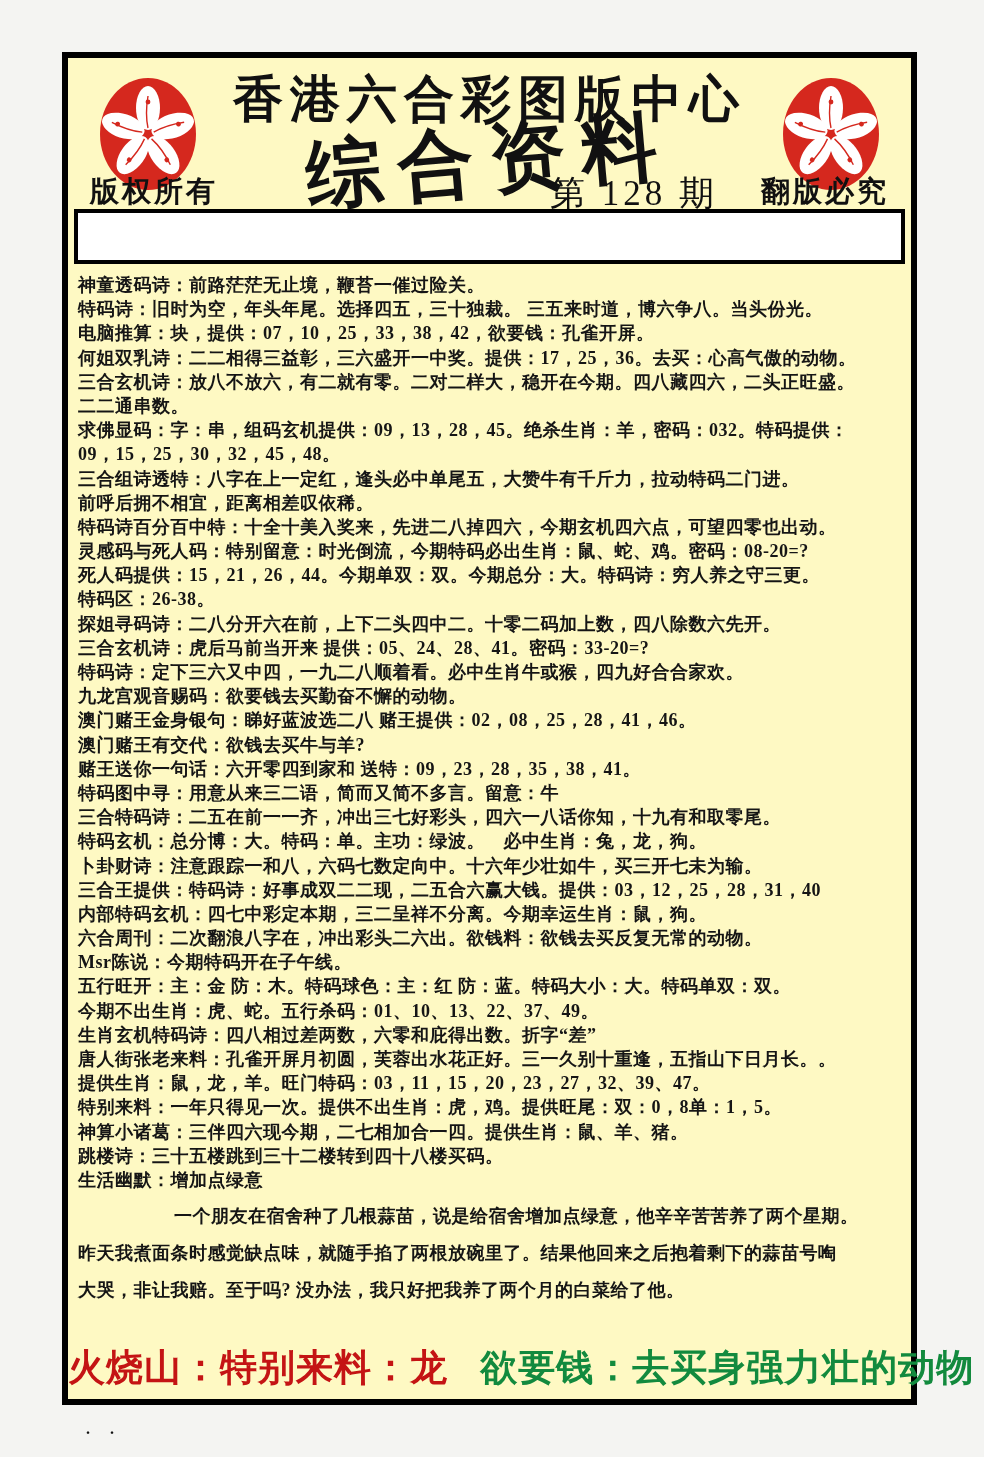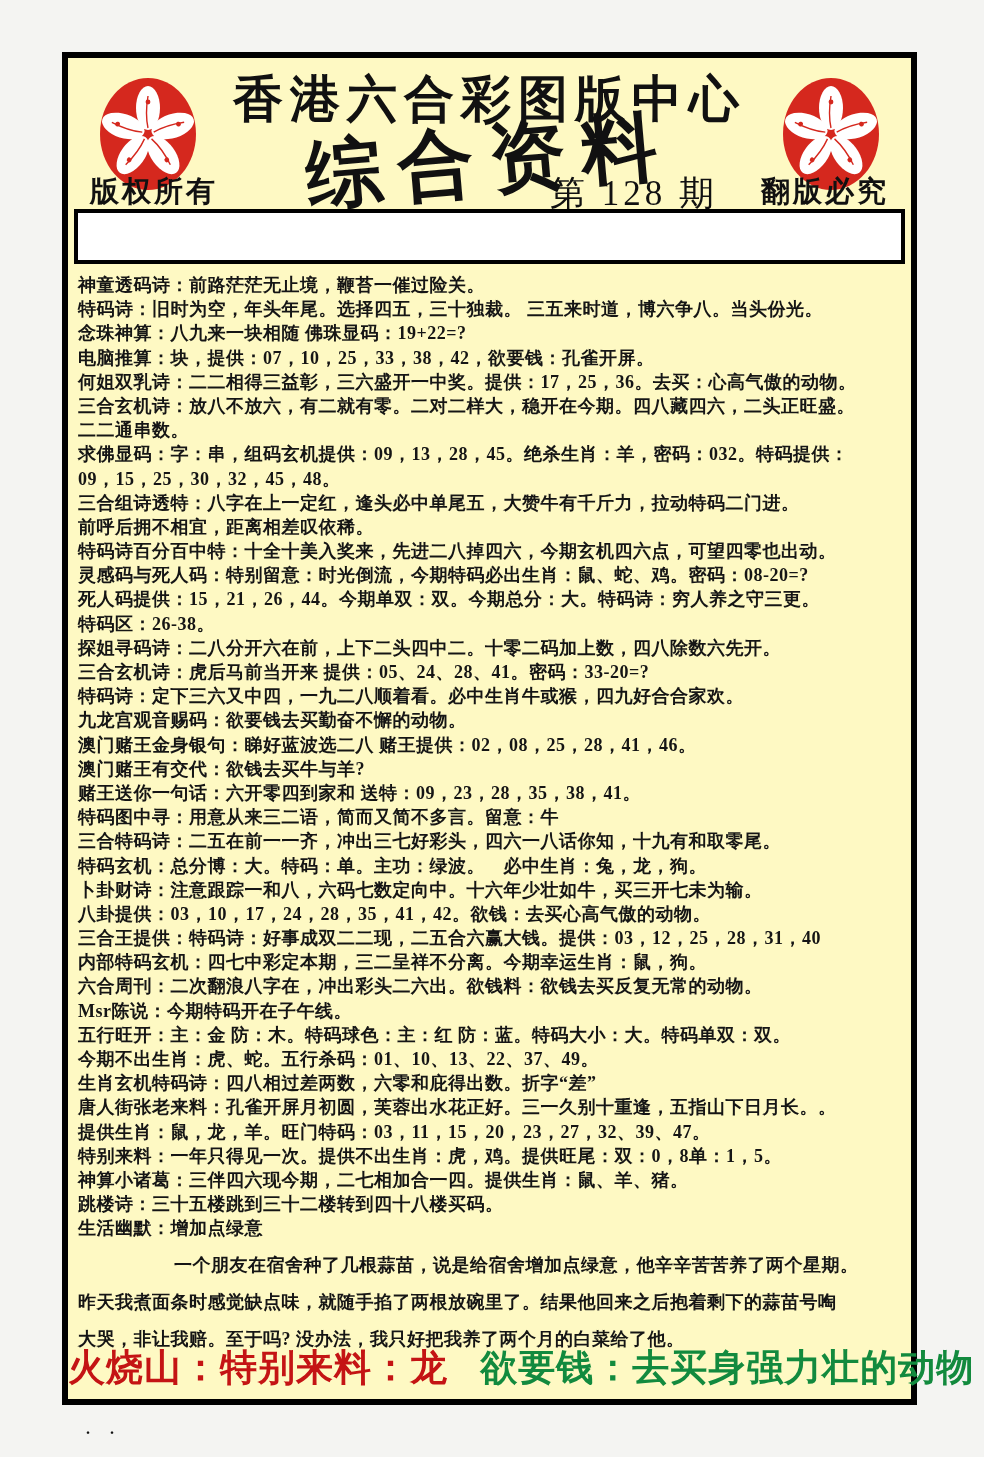--- a/index.html
+++ b/index.html
@@ -149,21 +149,20 @@
   <div class="main-title">综合资料</div>
   <div class="issue-no">第 128 期</div>
   <div class="stamp left">版权所有</div>
   <div class="stamp right">翻版必究</div>
 
   <div class="empty-box"></div>
 
   <div class="text-lines">
       <div class="line">神童透码诗：前路茫茫无止境，鞭苔一催过险关。</div>
       <div class="line">特码诗：旧时为空，年头年尾。选择四五，三十独裁。 三五来时道，博六争八。当头份光。</div>
-      <div class="line">念珠神算：八九来一块相随 佛珠显码：19+22=?</div>
       <div class="line">电脑推算：块，提供：07，10，25，33，38，42，欲要钱：孔雀开屏。</div>
       <div class="line">何姐双乳诗：二二相得三益彰，三六盛开一中奖。提供：17，25，36。去买：心高气傲的动物。</div>
       <div class="line">三合玄机诗：放八不放六，有二就有零。二对二样大，稳开在今期。四八藏四六，二头正旺盛。</div>
       <div class="line">二二通串数。</div>
       <div class="line">求佛显码：字：串，组码玄机提供：09，13，28，45。绝杀生肖：羊，密码：032。特码提供：</div>
       <div class="line">09，15，25，30，32，45，48。</div>
       <div class="line">三合组诗透特：八字在上一定红，逢头必中单尾五，大赞牛有千斤力，拉动特码二门进。</div>
       <div class="line">前呼后拥不相宜，距离相差叹依稀。</div>
       <div class="line">特码诗百分百中特：十全十美入奖来，先进二八掉四六，今期玄机四六点，可望四零也出动。</div>
       <div class="line">灵感码与死人码：特别留意：时光倒流，今期特码必出生肖：鼠、蛇、鸡。密码：08-20=?</div>
@@ -173,21 +172,20 @@
       <div class="line">三合玄机诗：虎后马前当开来 提供：05、24、28、41。密码：33-20=?</div>
       <div class="line">特码诗：定下三六又中四，一九二八顺着看。必中生肖牛或猴，四九好合合家欢。</div>
       <div class="line">九龙宫观音赐码：欲要钱去买勤奋不懈的动物。</div>
       <div class="line">澳门赌王金身银句：睇好蓝波选二八 赌王提供：02，08，25，28，41，46。</div>
       <div class="line">澳门赌王有交代：欲钱去买牛与羊?</div>
       <div class="line">赌王送你一句话：六开零四到家和 送特：09，23，28，35，38，41。</div>
       <div class="line">特码图中寻：用意从来三二语，简而又简不多言。留意：牛</div>
       <div class="line">三合特码诗：二五在前一一齐，冲出三七好彩头，四六一八话你知，十九有和取零尾。</div>
       <div class="line">特码玄机：总分博：大。特码：单。主功：绿波。　必中生肖：兔，龙，狗。</div>
       <div class="line">卜卦财诗：注意跟踪一和八，六码七数定向中。十六年少壮如牛，买三开七未为输。</div>
-      <div class="line">八卦提供：03，10，17，24，28，35，41，42。欲钱：去买心高气傲的动物。</div>
       <div class="line">三合王提供：特码诗：好事成双二二现，二五合六赢大钱。提供：03，12，25，28，31，40</div>
       <div class="line">内部特码玄机：四七中彩定本期，三二呈祥不分离。今期幸运生肖：鼠，狗。</div>
       <div class="line">六合周刊：二次翻浪八字在，冲出彩头二六出。欲钱料：欲钱去买反复无常的动物。</div>
       <div class="line">Msr陈说：今期特码开在子午线。</div>
       <div class="line">五行旺开：主：金 防：木。特码球色：主：红 防：蓝。特码大小：大。特码单双：双。</div>
       <div class="line">今期不出生肖：虎、蛇。五行杀码：01、10、13、22、37、49。</div>
       <div class="line">生肖玄机特码诗：四八相过差两数，六零和庇得出数。折字“差”</div>
       <div class="line">唐人街张老来料：孔雀开屏月初圆，芙蓉出水花正好。三一久别十重逢，五指山下日月长。。</div>
       <div class="line">提供生肖：鼠，龙，羊。旺门特码：03，11，15，20，23，27，32、39、47。</div>
       <div class="line">特别来料：一年只得见一次。提供不出生肖：虎，鸡。提供旺尾：双：0，8单：1，5。</div>

